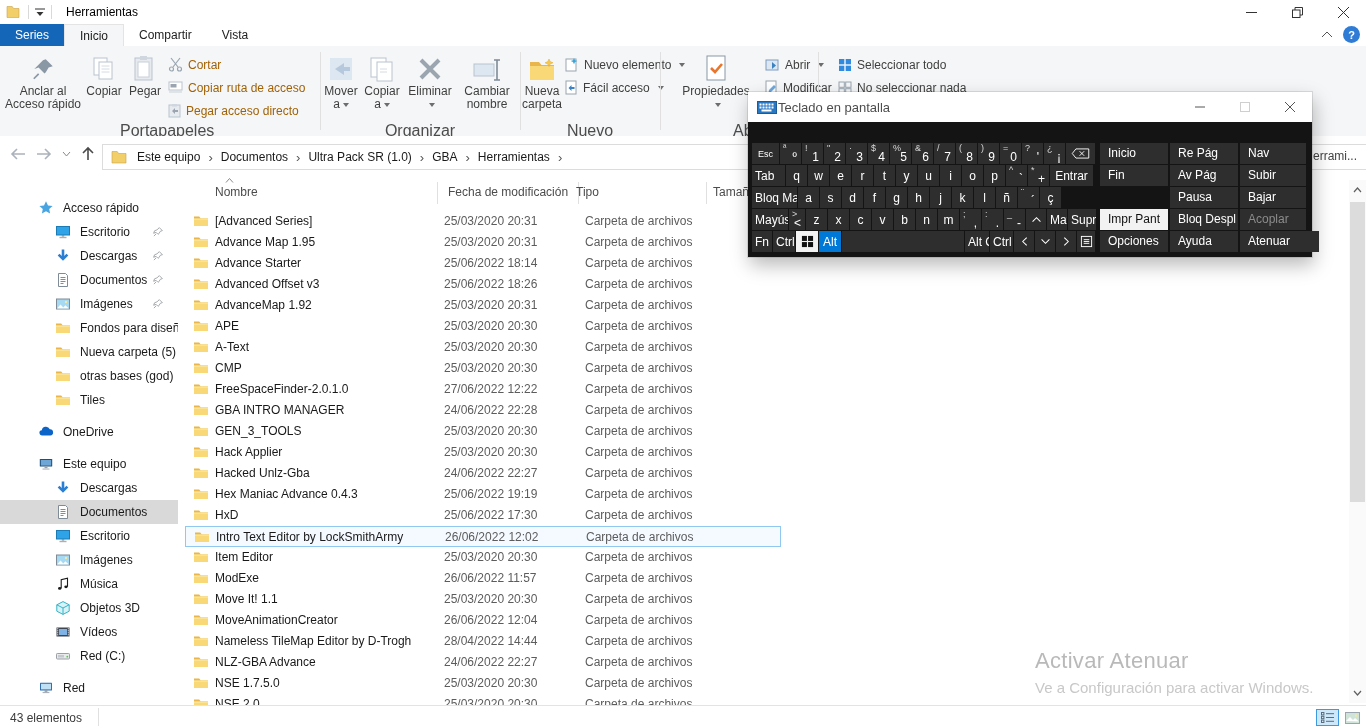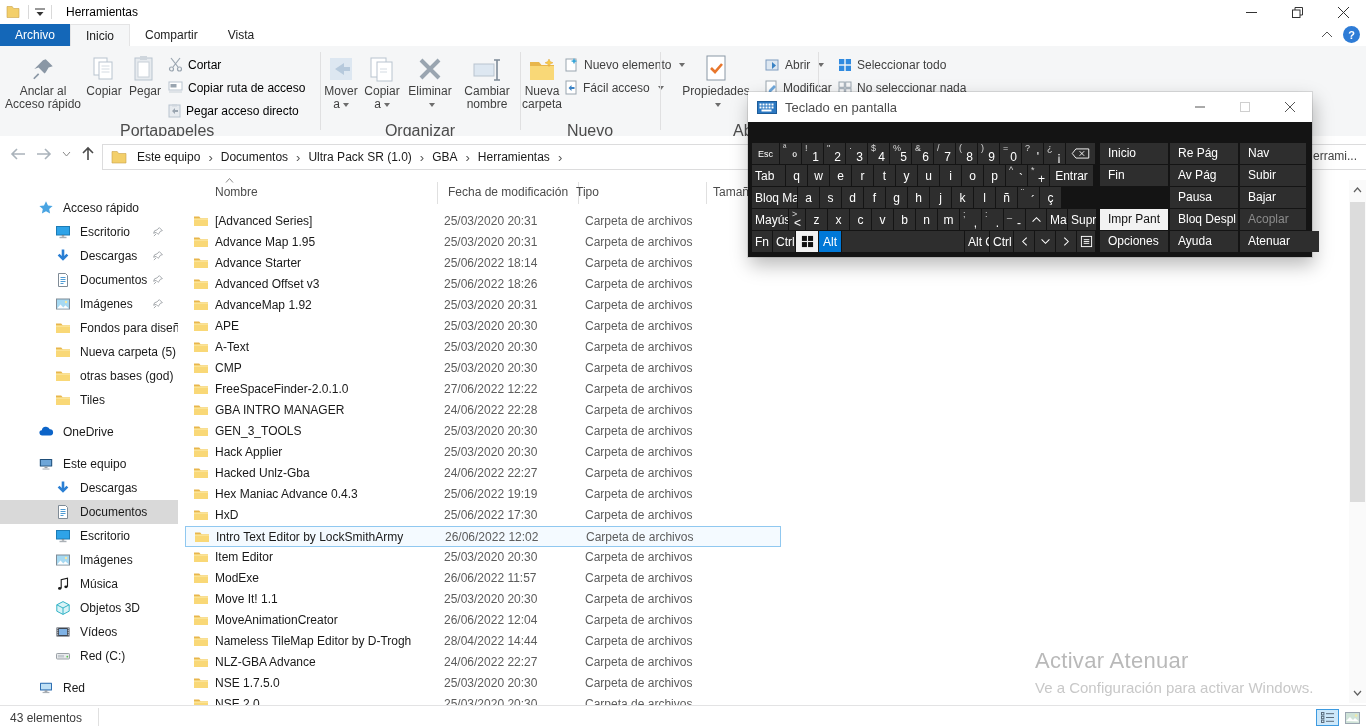--- a/index.html
+++ b/index.html
@@ -24,21 +24,21 @@
   .tab-right{position:absolute;right:6px;top:2px;display:flex;align-items:center;gap:10px}
   .help-circle{width:17px;height:17px;border-radius:50%;background:#2e7cd6;color:#fff;font-size:11px;font-weight:bold;display:flex;align-items:center;justify-content:center}
 
   
   .ribbon{position:absolute;left:0;top:46px;width:100%;height:90px;background:#f5f6f7;border-bottom:1px solid #e2e2e3}
   .rsep{position:absolute;top:6px;width:1px;height:78px;background:#e0e0e1}
   .r-big{position:absolute;top:6px;display:flex;flex-direction:column;align-items:center;text-align:center;color:#3f3f3f}
   .r-big .ic{height:30px;display:flex;align-items:flex-end;justify-content:center;margin-bottom:3px}
   .r-big .l{line-height:13px;white-space:nowrap}
   .r-small{position:absolute;display:flex;align-items:center;gap:5px;height:17px;white-space:nowrap;color:#3f3f3f}
-  .r-small.dis{color:#000000}
+  .r-small.dis{color:#a16207}
   .glabel{position:absolute;top:76px;font-size:16px;color:#4c4c4c;text-align:center;white-space:nowrap}
   .dd{width:0;height:0;border-left:3.5px solid transparent;border-right:3.5px solid transparent;border-top:4px solid #6d6d6d;display:inline-block;margin-left:3px;vertical-align:middle}
 
   
   .addressrow{position:absolute;left:0;top:136px;width:100%;height:40px;background:#fff}
   .nav-btns{position:absolute;left:10px;top:10px;display:flex;align-items:center;gap:10px}
   .addr-box{position:absolute;left:102px;top:8px;width:1134px;height:24px;border:1px solid #dcdcdd;background:#fff;display:flex;align-items:center}
   .crumbs{display:flex;align-items:center;height:100%}
   .crumb{padding:0 4px;color:#1a1a1a;line-height:22px;white-space:nowrap}
   .crumb-sep{color:#555;padding:0 4px;font-size:13px}
@@ -82,21 +82,21 @@
   .view-btn.sel{background:#cde8fa;border:1px solid #3d9ae0}
 
   
   .watermark{position:absolute;left:1035px;top:648px;color:#b9b9b9;pointer-events:none}
   .wm1{font-size:22px;font-weight:300;letter-spacing:.3px}
   .wm2{font-size:15px;font-weight:300;color:#c8c8c8;margin-top:5px;white-space:nowrap}
 
   
   .osk{position:absolute;left:748px;top:92px;width:564px;height:165px;z-index:50;box-shadow:0 0 0 1px rgba(0,0,0,.10),2px 8px 18px rgba(0,0,0,.28);background:#fff}
   .osk-titlebar{position:relative;height:30px;background:#fff;display:flex;align-items:center}
-  .osk-title{margin-left:8px;color:#4d4d4d;font-size:13px}
+  .osk-title{margin-left:1px;color:#4d4d4d;font-size:13px}
   .osk-controls{position:absolute;right:0;top:0;display:flex}
   .osk-btn{width:45px;height:30px;display:flex;align-items:center;justify-content:center}
   .osk-body{position:relative;height:135px;background:#141414}
   .osk-main{position:absolute;left:4px;top:21px;width:343px}
   .osk-nav{position:absolute;left:352px;top:21px;width:206px}
   .krow{display:flex;gap:1px;height:21px;margin-bottom:1px}
   .key{position:relative;background:#2e2e2e;color:#fff;flex:none;box-sizing:border-box;display:flex;align-items:center;justify-content:center;font-size:12px;overflow:hidden}
   .key .sub{position:absolute;top:0;left:3px;font-size:9px;color:#d8d8d8;line-height:10px}
   .key .main{position:absolute;bottom:1px;right:4px;font-size:12px;line-height:12px}
   .key.textleft{justify-content:flex-start;padding-left:3px;white-space:nowrap}
@@ -145,21 +145,21 @@
       <div class="win-btn">
           <svg width="11" height="11" viewBox="0 0 11 11">
             <path d="M0 0l11 11M11 0L0 11" stroke="#333"></path>
           </svg>
         </div>
     </div>
   </div>
 
   <div class="tabrow">
     <div class="tabs">
-      <div class="tab file">Archivo</div>
+      <div class="tab file">Series</div>
       <div class="tab active">Inicio</div>
       <div class="tab">Compartir</div>
       <div class="tab">Vista</div>
     </div>
     <div class="tab-right">
       <span>
           <svg width="12" height="7" viewBox="0 0 12 7">
             <path d="M1 6l5-5 5 5" fill="none" stroke="#555"></path>
           </svg>
         </span>

